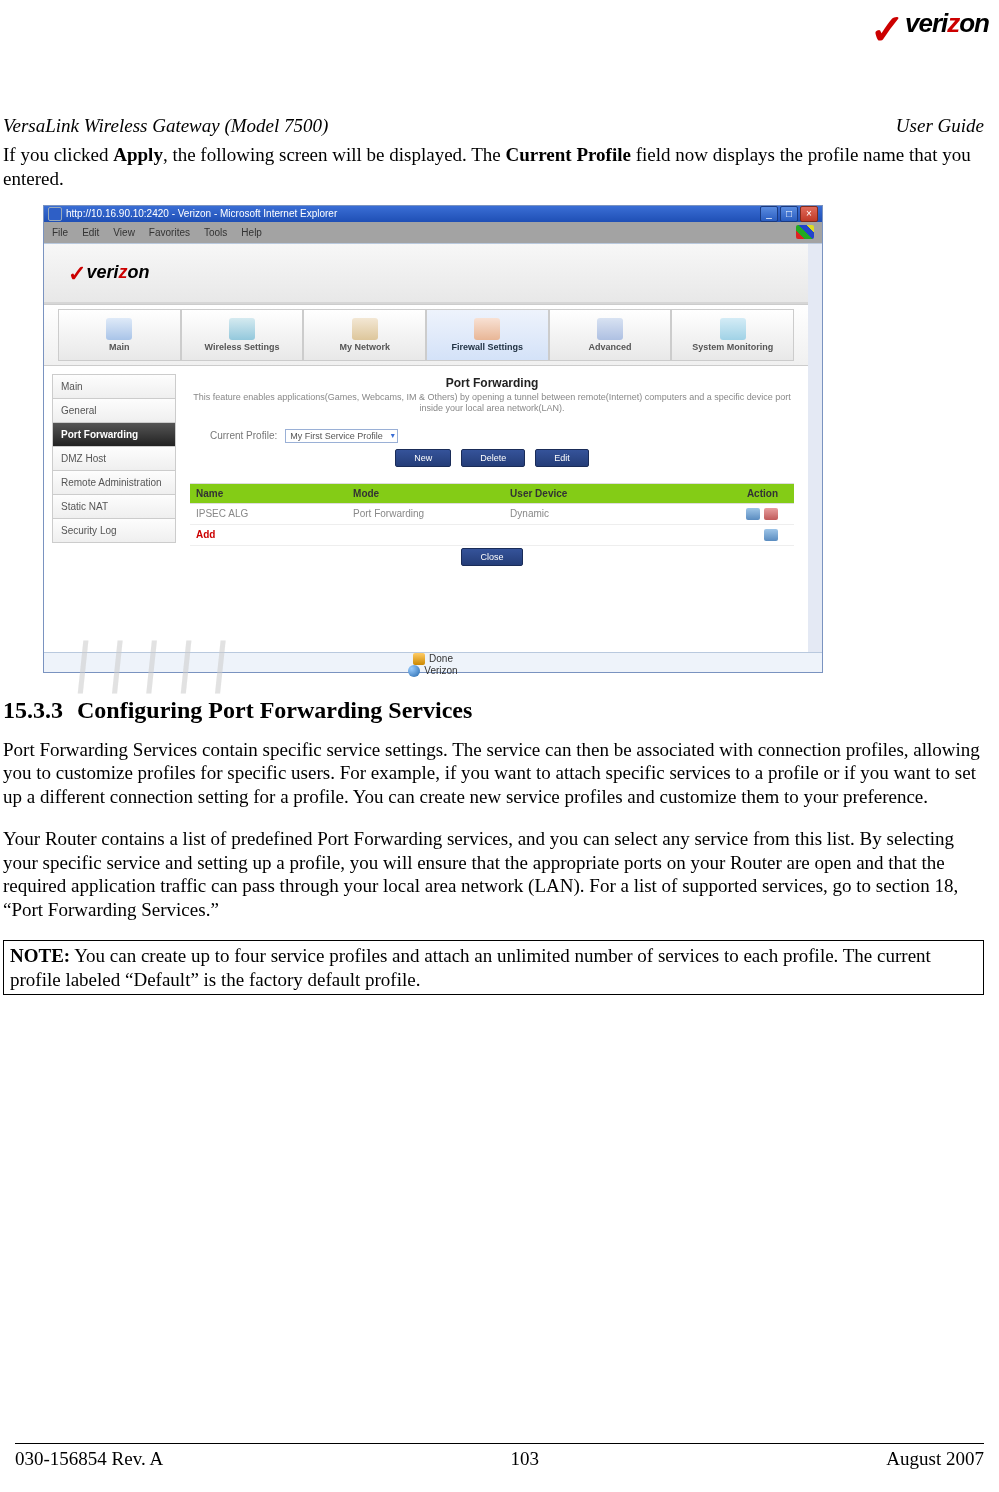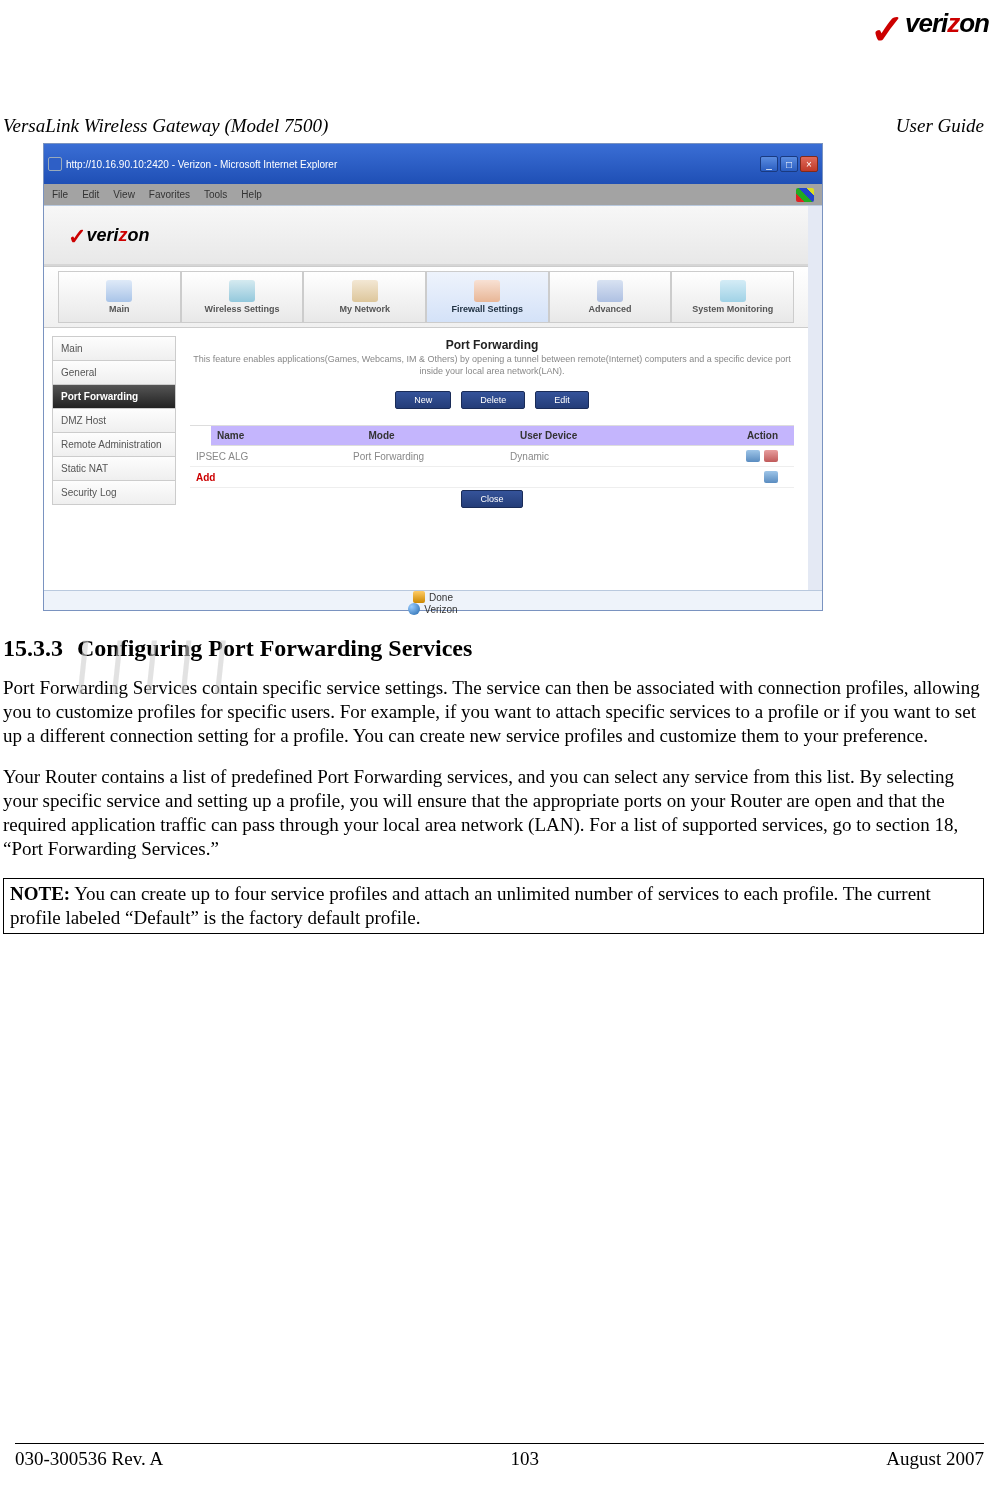--- a/index.html
+++ b/index.html
@@ -40,21 +40,21 @@
     margin: 0 0 0 40px;
     border: 1px solid #7a93c0;
     background: #fff;
     font-family: Tahoma, Arial, sans-serif;
     font-size: 10px;
     position: relative;
     display: flex;
     flex-direction: column;
   }
   .ie-titlebar {
-    height: 40px;
+    height: 16px;
     background: linear-gradient(#3a6ed5, #1f4fb5);
     display: flex;
     align-items: center;
     color: #fff;
     padding: 0 4px;
     justify-content: space-between;
   }
   .ie-titlebar .left { display:flex; align-items:center; gap:4px; }
   .ie-titlebar .left .e { width:14px; height:14px; background:#2e5fc6; border:1px solid #9ab; border-radius:2px; }
   .win-btns { display:flex; gap:2px; }
@@ -220,22 +220,21 @@
     display:grid;
     grid-template-columns: 1.3fr 1.3fr 1.3fr 1fr;
     padding: 4px 6px;
     font-size:10px;
     align-items:center;
   }
   .pf-head {
     font-weight:bold;
     color:#333;
     border-bottom:1px solid #ddd;
-    background:#c4b5fd;
-    margin-left:21px;
+    background:#84cc16;
   }
   .pf-row { color:#888; border-bottom:1px solid #eee;}
   .pf-row.addrow { color:#c00; font-weight:bold; }
   .action-icons { display:flex; gap:4px; justify-content:flex-end; padding-right:10px;}
   .aicon { width:14px; height:12px; border-radius:2px; }
   .aicon.edit { background:linear-gradient(#9ec5e8,#5a8cc0); }
   .aicon.del { background:linear-gradient(#e89e9e,#c05a5a); }
   .close-row { display:flex; justify-content:center; margin-top:2px;}
   .watermark {
     position:absolute;
@@ -300,20 +299,23 @@
   </div>
 </div>
 
 <div class="page">
 
   <div class="header-row">
     <span>VersaLink Wireless Gateway (Model 7500)</span>
     <span>User Guide</span>
   </div>
 
+  <p class="intro-para">
+    <span>If you clicked </span><b>Apply</b><span>, the following screen will be displayed. The </span><b>Current Profile</b><span> field now displays the profile name that you entered.</span>
+  </p>
 
   <div class="screenshot">
     <div class="ie-titlebar">
       <div class="left">
         <span class="e"></span>
         <span>http://10.16.90.10:2420 - Verizon - Microsoft Internet Explorer</span>
       </div>
       <div class="win-btns">
         <span class="win-btn win-min">_</span>
         <span class="win-btn win-max">□</span>
@@ -370,20 +372,24 @@
           <div class="side-item">General</div>
           <div class="side-item active">Port Forwarding</div>
           <div class="side-item">DMZ Host</div>
           <div class="side-item">Remote Administration</div>
           <div class="side-item">Static NAT</div>
           <div class="side-item">Security Log</div>
         </div>
         <div class="vz-main">
           <div class="panel-title">Port Forwarding</div>
           <div class="panel-desc">This feature enables applications(Games, Webcams, IM &amp; Others) by opening a tunnel between remote(Internet) computers and a specific device port inside your local area network(LAN).</div>
+          <div class="profile-row">
+            <span>Current Profile:</span>
+            <span class="profile-select">My First Service Profile</span>
+          </div>
           <div class="btn-row">
             <span class="vz-btn">New</span>
             <span class="vz-btn">Delete</span>
             <span class="vz-btn">Edit</span>
           </div>
           <div class="pf-table">
             <div class="pf-head">
               <span>Name</span>
               <span>Mode</span>
               <span>User Device</span>
@@ -434,16 +440,16 @@
   <p class="body-para">Port Forwarding Services contain specific service settings. The service can then be associated with connection profiles, allowing you to customize profiles for specific users. For example, if you want to attach specific services to a profile or if you want to set up a different connection setting for a profile. You can create new service profiles and customize them to your preference.</p>
   <p class="body-para">Your Router contains a list of predefined Port Forwarding services, and you can select any service from this list. By selecting your specific service and setting up a profile, you will ensure that the appropriate ports on your Router are open and that the required application traffic can pass through your local area network (LAN). For a list of supported services, go to section 18, “Port Forwarding Services.”</p>
 
   <div class="note-box">
     <b>NOTE:</b><span> You can create up to four service profiles and attach an unlimited number of services to each profile. The current profile labeled “Default” is the factory default profile.</span>
   </div>
 
 </div>
 
 <div class="footer">
-  <span>030-300536 Rev. A</span>
+  <span>030-156854 Rev. A</span>
   <span>103</span>
   <span>August 2007</span>
 </div>
 
 </body></html>

